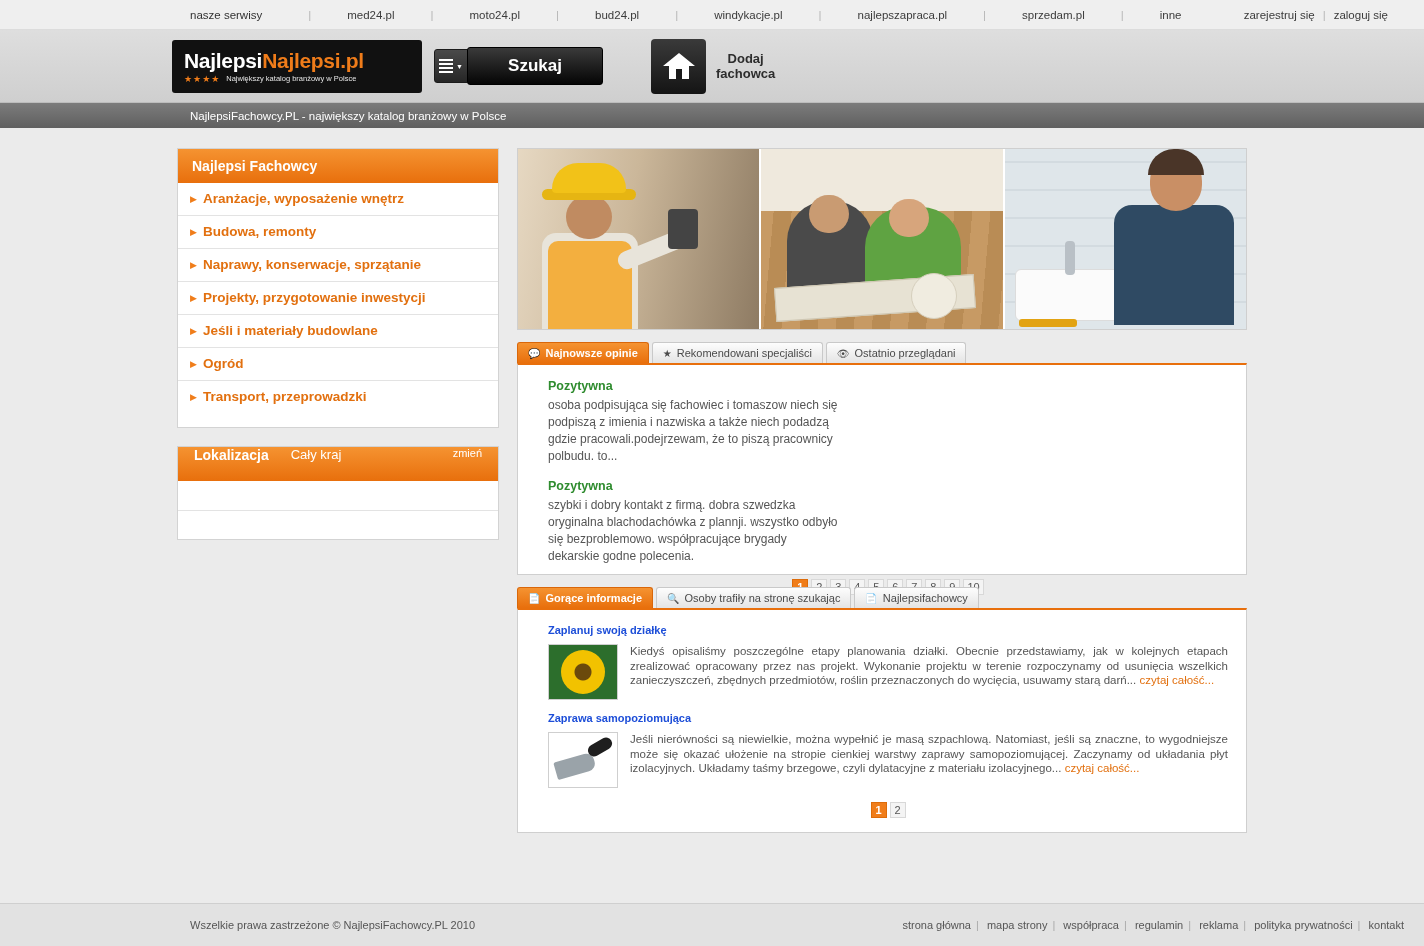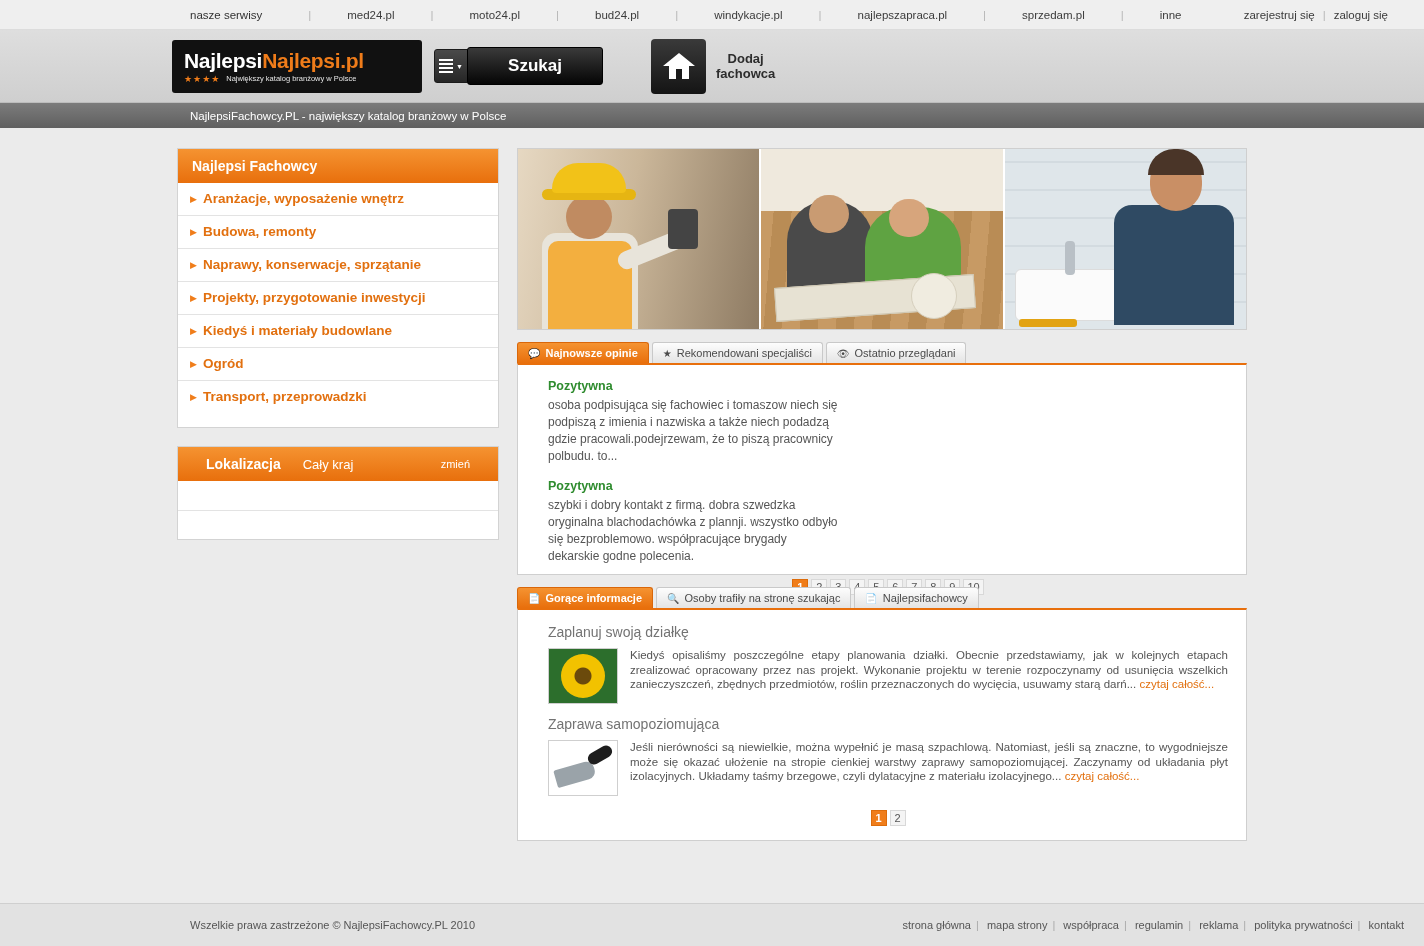--- a/index.html
+++ b/index.html
@@ -155,22 +155,22 @@
   .cat-list a {
     color:#e2700f; text-decoration:none;
     font-size:13.5px; font-weight:bold;text-align:right;
   }
   .panel-body-pad { padding:4px 8px 10px 8px; }
 
   .loc-head {
     height:34px;
     background:linear-gradient(#f59331,#e86f0c);
     color:#fff;
-    display:flex; align-items:center;
-    padding:0 28px;
+    display:flex; 
+    padding:0 16px;
   }
   .loc-head .lbl { font-size:14px; font-weight:bold; }
   .loc-head .val { font-size:13px; margin-left:22px; }
   .loc-head .chg { margin-left:auto; font-size:11px; color:#fff; text-decoration:none; }
   .loc-body { height:30px; border-bottom:1px solid #e3e3e3;}
   .loc-body2 { height:28px; }
 
   
   .main { width:730px; }
   .hero {
@@ -251,21 +251,21 @@
     min-width:16px; height:16px; padding:0 3px;
     display:flex; align-items:center; justify-content:center;
     font-size:11px;
     border:1px solid #d8d8d8;
     background:#f4f4f4;
     color:#555;
     cursor:pointer;
   }
   .pg.active { background:#f07d1a; border-color:#dd6c0a; color:#fff; font-weight:bold; }
 
-  .news-title { font-size:14px; color:#737373; margin:0 0 8px 0; }
+  .news-title { font-size:11px; color:#1d4ed8; margin:0 0 8px 0;font-weight:bold; }
   .news-row { display:flex; gap:12px; }
   .news-thumb { width:70px; height:56px; flex:0 0 70px; border:1px solid #cfcfcf; overflow:hidden; position:relative;}
   .sunflower { position:absolute; inset:0; background:#2c6e2c; }
   .sunflower .petals { position:absolute; left:50%; top:50%; width:44px; height:44px; transform:translate(-50%,-50%); border-radius:50%;
     background:radial-gradient(circle, #6b4a0c 0 8px, #f2c200 9px 22px, rgba(0,0,0,0) 23px); }
   .trowel { position:absolute; inset:0; background:#fff; }
   .trowel .blade { position:absolute; left:6px; top:24px; width:40px; height:18px; background:#9aa3a9; transform:rotate(-16deg); border-radius:2px 8px 8px 2px;}
   .trowel .handle { position:absolute; right:4px; top:8px; width:26px; height:12px; background:#1e1e1e; transform:rotate(-30deg); border-radius:6px;}
   .news-text { font-size:11.5px; color:#555; line-height:14.5px; text-align:justify; }
   .news-more { color:#e2700f; text-decoration:none; }
@@ -370,21 +370,21 @@
           <li>
               <span class="arrow">▶</span>
               <a href="#">Naprawy, konserwacje, sprzątanie</a>
             </li>
           <li>
               <span class="arrow">▶</span>
               <a href="#">Projekty, przygotowanie inwestycji</a>
             </li>
           <li>
               <span class="arrow">▶</span>
-              <a href="#">Kiedyś i materiały budowlane</a>
+              <a href="#">Jeśli i materiały budowlane</a>
             </li>
           <li>
               <span class="arrow">▶</span>
               <a href="#">Ogród</a>
             </li>
           <li>
               <span class="arrow">▶</span>
               <a href="#">Transport, przeprowadzki</a>
             </li>
         </ul>

